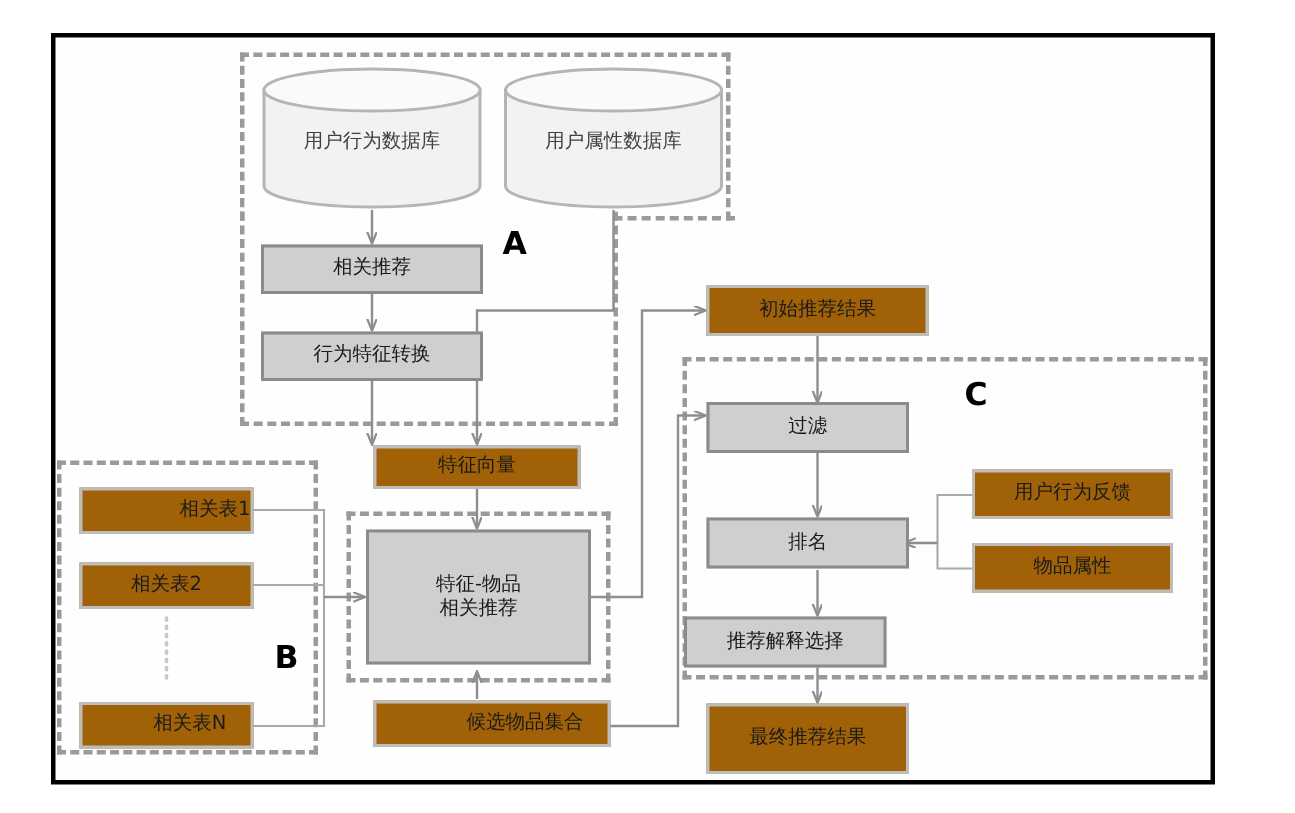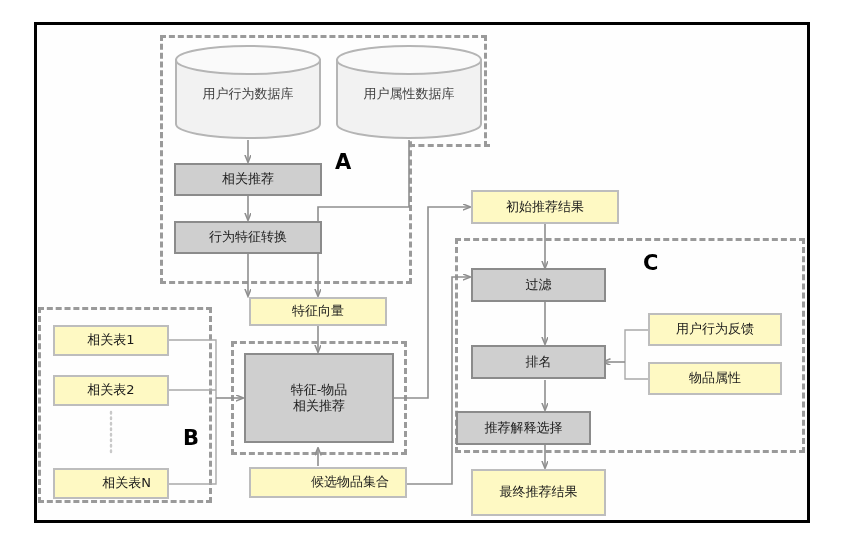--- a/index.html
+++ b/index.html
@@ -50,21 +50,21 @@
     display: flex;
     align-items: center;
     justify-content: center;
     text-align: center;
     font-size: 13px;
     color: #1a1a1a;
     line-height: 1.25;
     font-family: "DejaVu Sans", "Liberation Sans", sans-serif;
   }
   .node.light {
-    background: #fef9c3;
+    background: #a16207;
     border: 2px solid #bdbdbd;
   }
   .node.dark {
     background: #cfcfcf;
     border: 2px solid #8b8b8b;
   }
   
   .cylinder {
     position: absolute;
   }
@@ -199,21 +199,21 @@
   </div>
 
   <div class="node dark" style="left:174px; top:221px; width:148px; height:33px;text-align:center;">
     <span>行为特征转换</span>
   </div>
 
   <div class="node light" style="left:249px; top:297px; width:138px; height:29px;">
     <span>特征向量</span>
   </div>
 
-  <div class="node light" style="left:53px; top:325px; width:116px; height:31px;">
+  <div class="node light" style="left:53px; top:325px; width:116px; height:31px;justify-content:flex-end;">
     <span>相关表1</span>
   </div>
 
   <div class="node light" style="left:53px; top:375px; width:116px; height:31px;">
     <span>相关表2</span>
   </div>
 
   <div class="node light" style="left:53px; top:468px; width:116px; height:31px;padding-left:31px;">
     <span>相关表N</span>
   </div>

